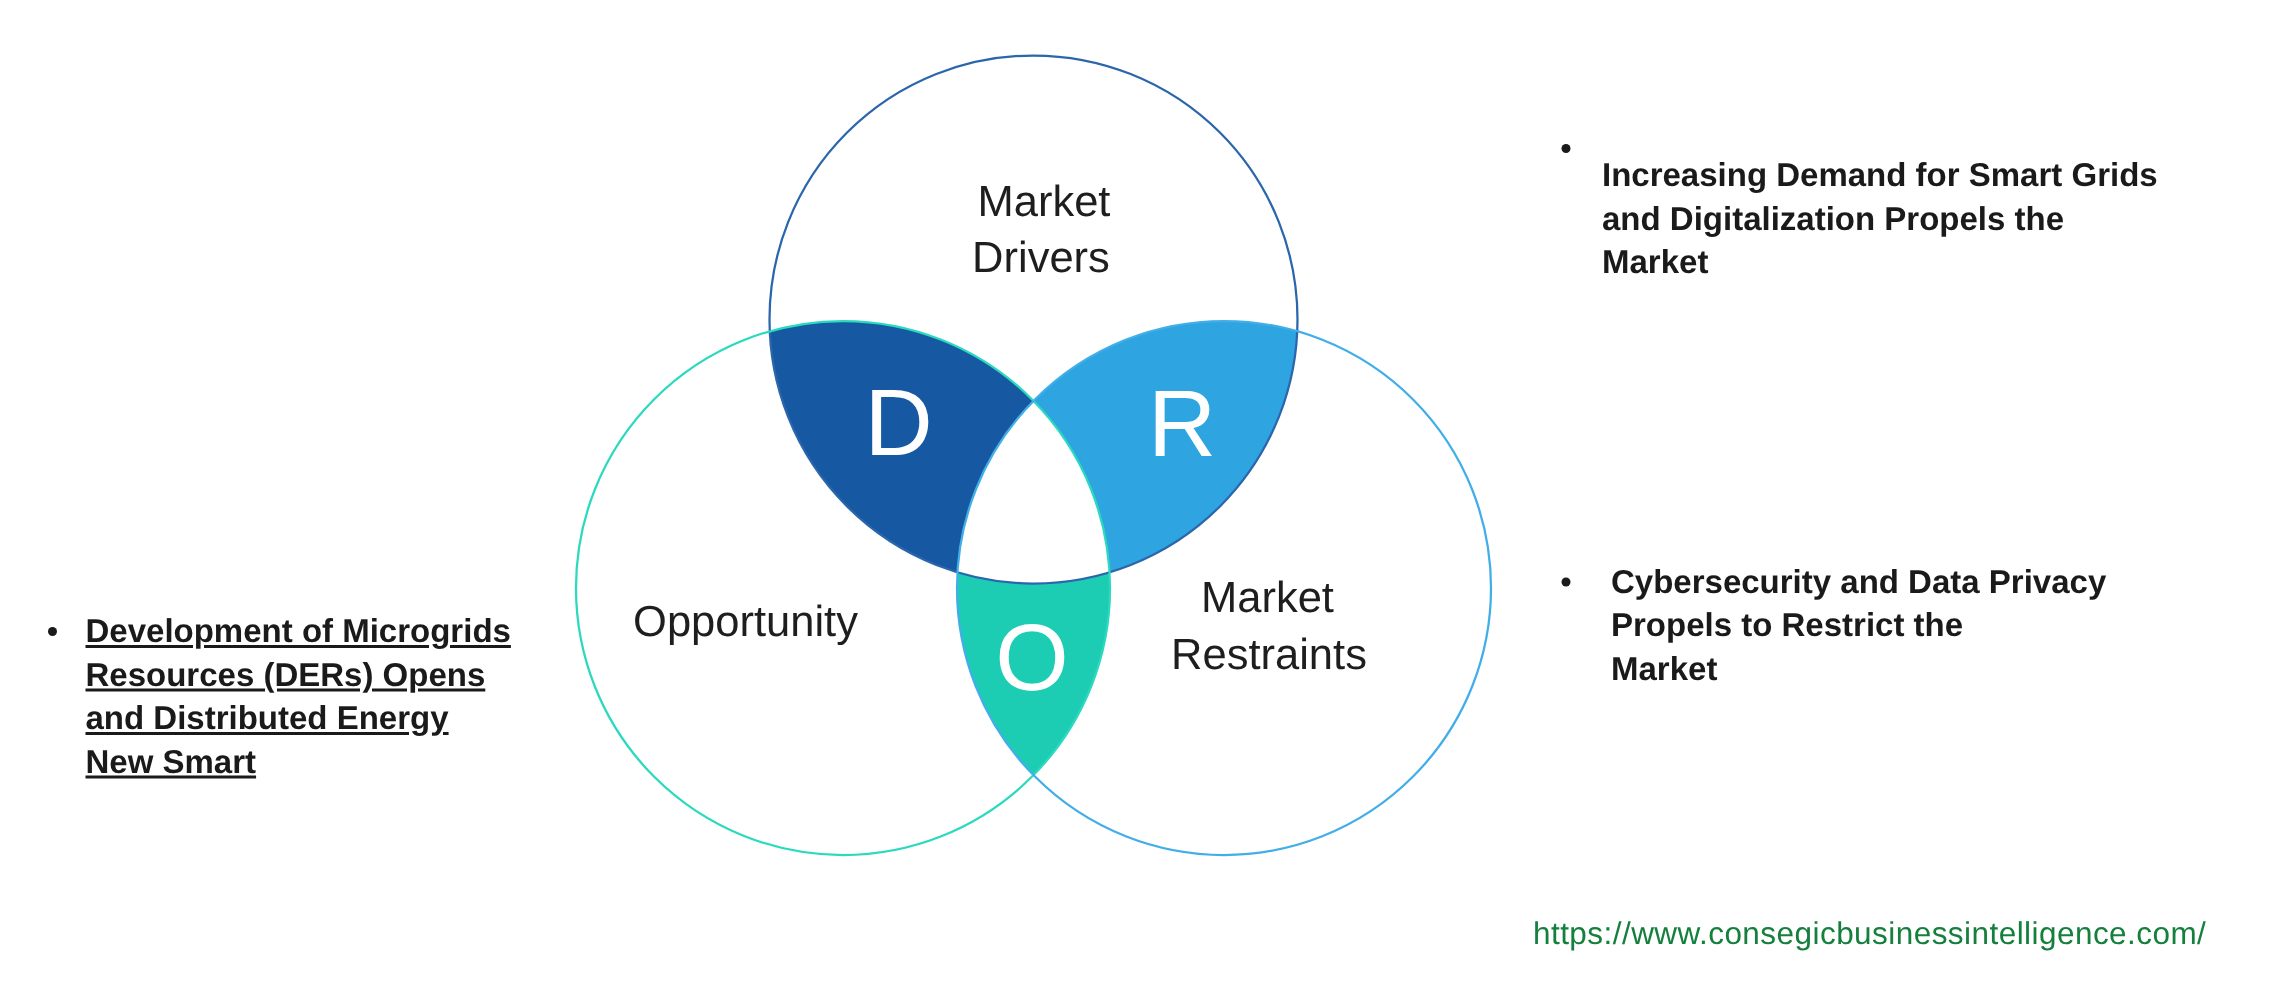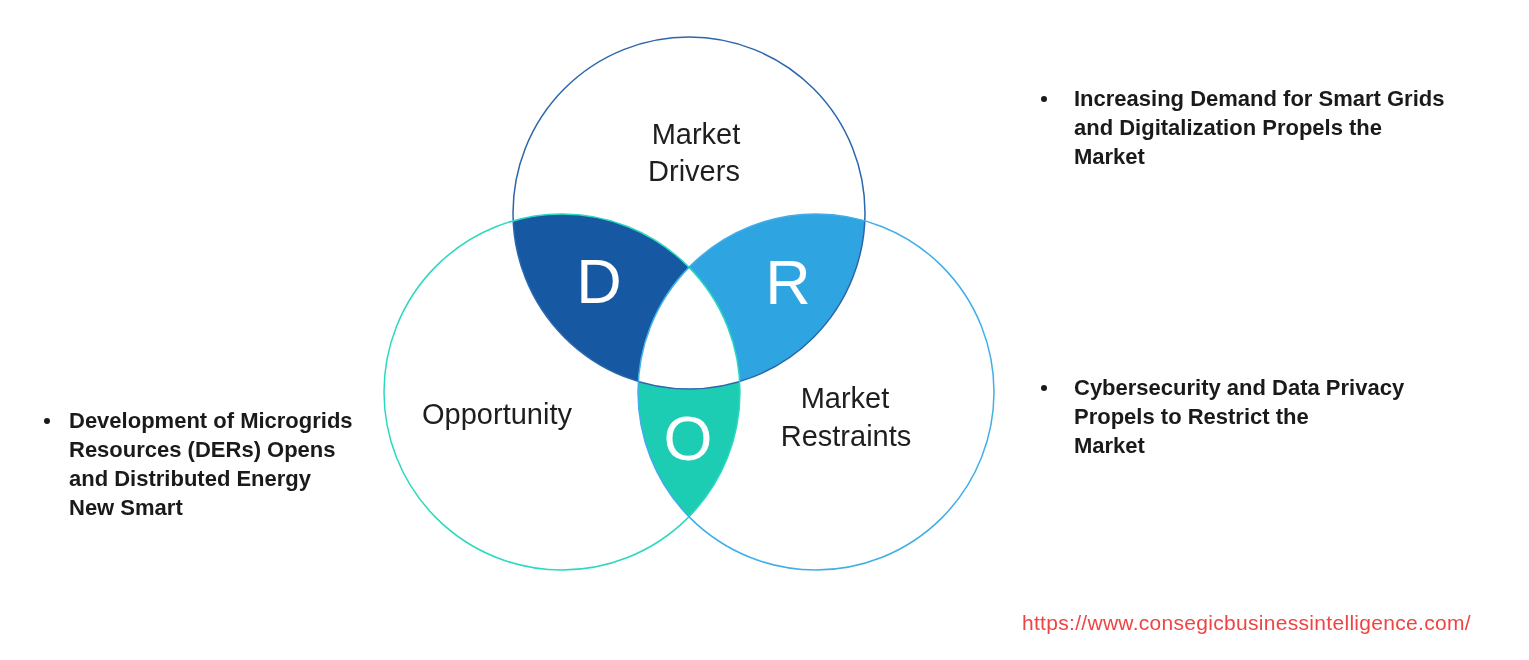--- a/index.html
+++ b/index.html
@@ -24,33 +24,33 @@
     line-height:29px;
     font-weight:700;
   }
   .bullet .dot {
     flex:0 0 auto;
     width:6px; height:6px;
     border-radius:50%;
     background:#1a1a1a;
     margin-top:12px;
   }
-  #bullet-right-top    { left:1041px; top:84px;  }
+  #bullet-right-top    { left:1041px; top:84px;flex-direction:column;  }
   #bullet-right-bottom { left:1041px; top:373px; }
-  #bullet-left         { left:44px;   top:406px; }
+  #bullet-left         { left:32px;   top:406px;text-decoration:underline; }
   #bullet-right-top .lines,
   #bullet-right-bottom .lines { margin-left:27px; }
   #bullet-left .lines  { margin-left:19px; }
 
   .footer-url {
     position:absolute;
     left:1022px; top:611px;
     font-size:21px;
     line-height:24px;
-    color:#ef4444;
+    color:#15803d;
     letter-spacing:0.3px;
     text-decoration:none;
   }
 </style>
 </head>
 <body>
 
 <div>
   <svg class="venn-svg" width="1529" height="660" viewBox="0 0 1529 660">
     <defs>

